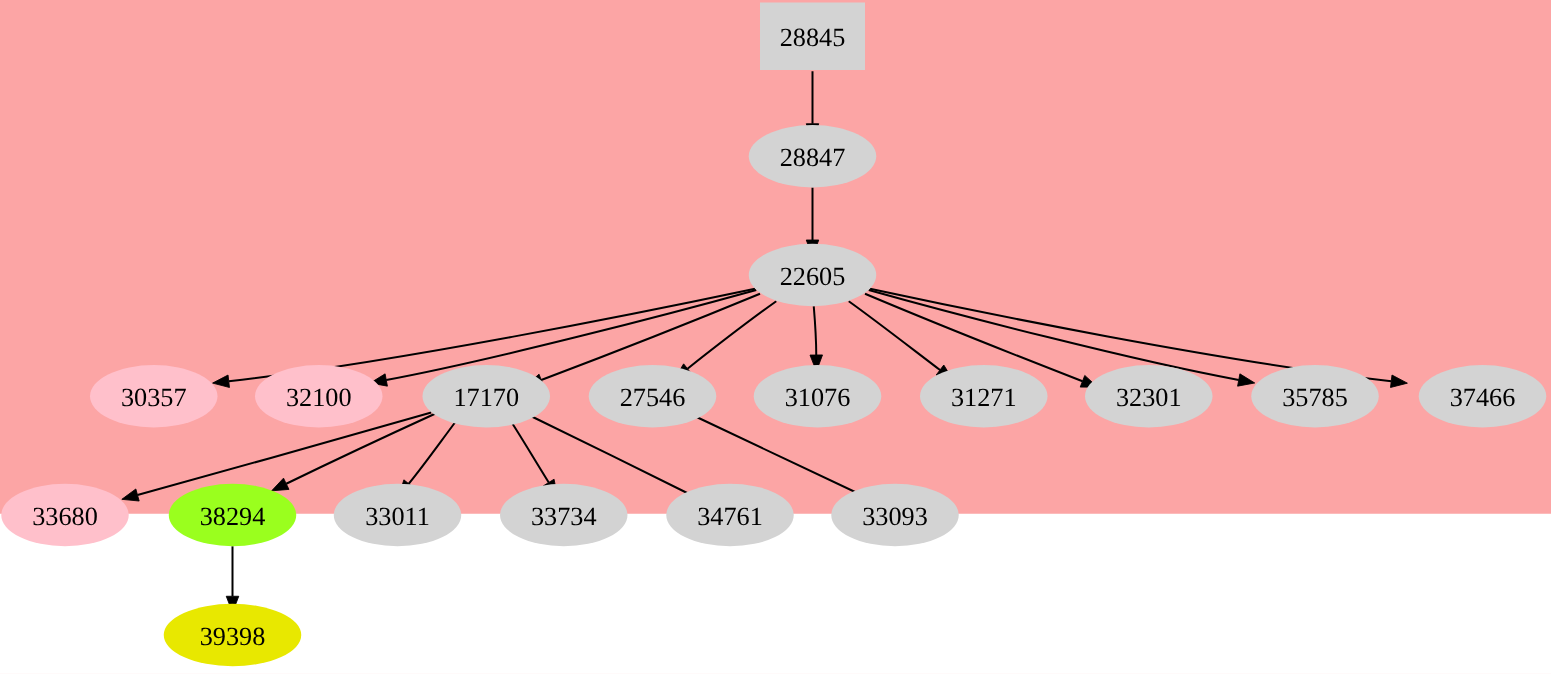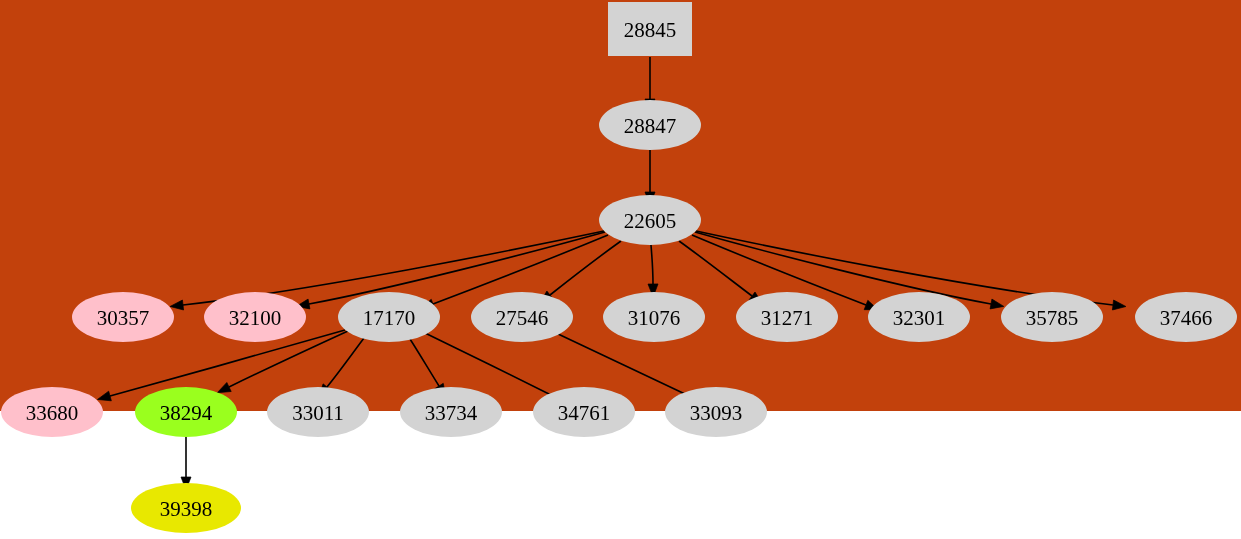--- a/index.html
+++ b/index.html
@@ -10,21 +10,21 @@
   body {
     width: 1241px;
     height: 539px;
     overflow: hidden;
     font-family: "Liberation Serif", "DejaVu Serif", serif;
   }
   #graph-root {
     position: relative;
     width: 1241px;
     height: 411px;
-    background: #c2410c;
+    background: #fca5a5;
   }
   svg#graph-canvas {
     display: block;
     width: 1241px;
     height: 539px;
   }
   .node-shape {
     stroke: none;
   }
   .node-label {

